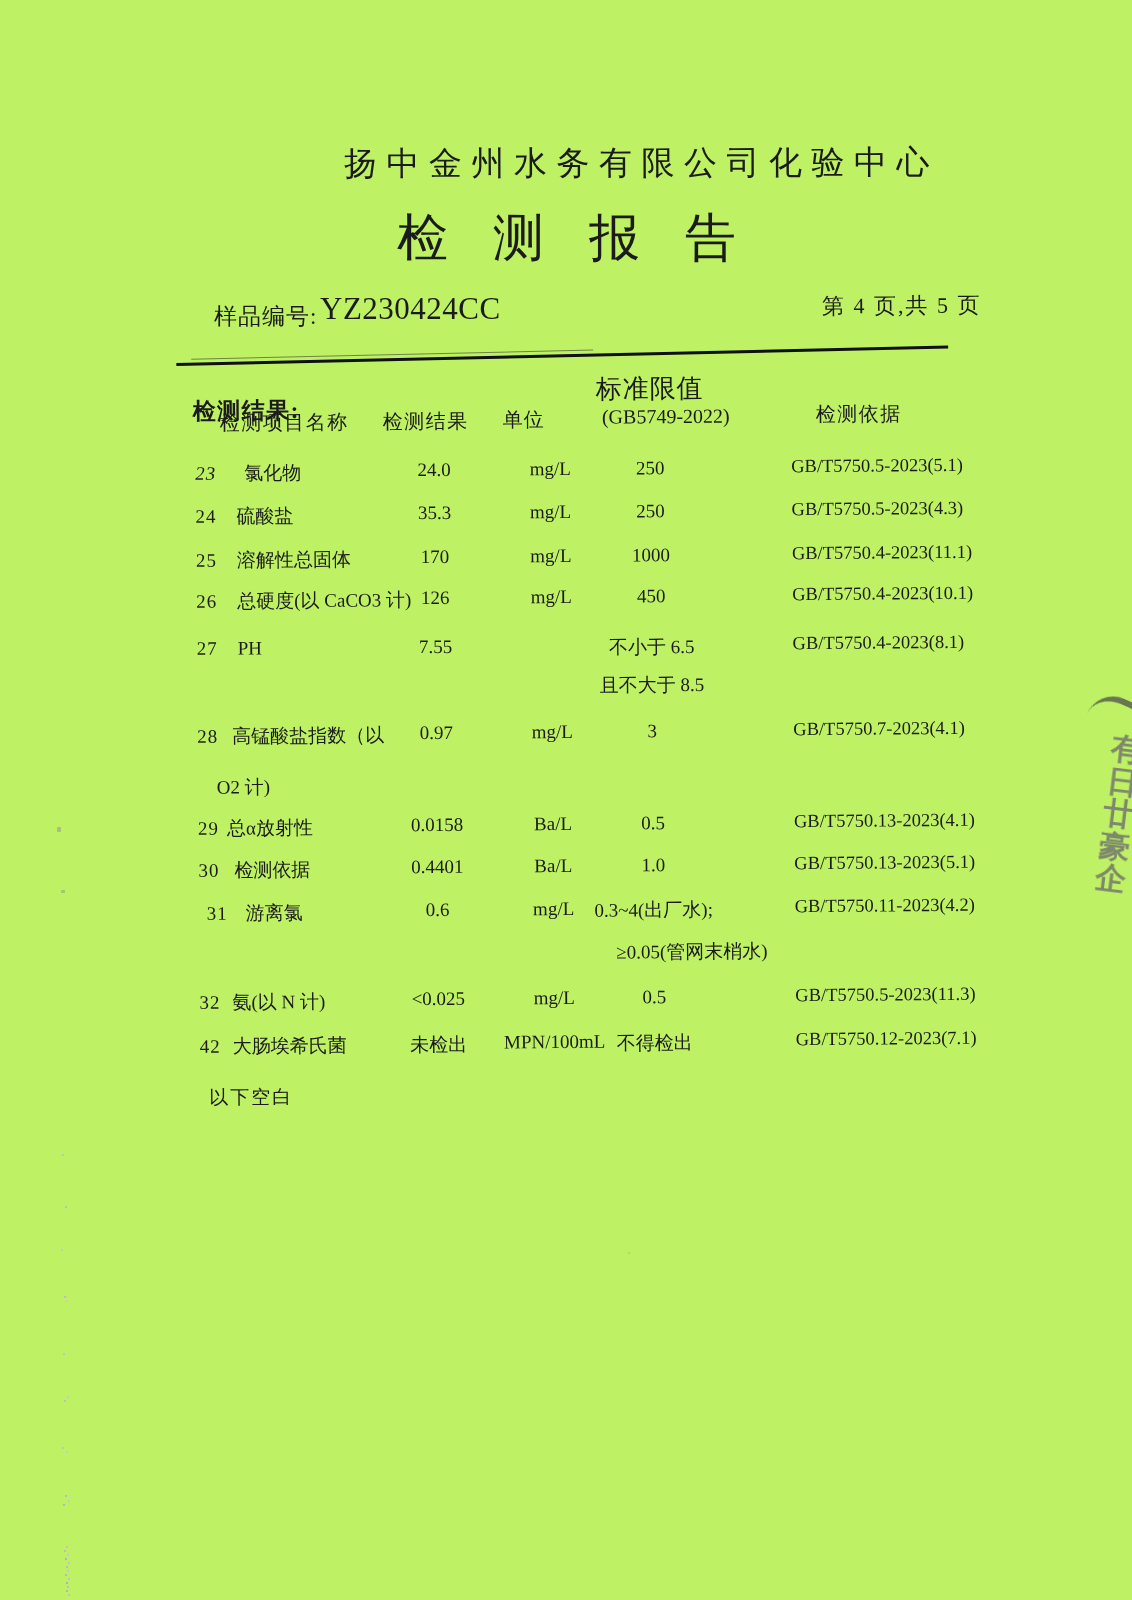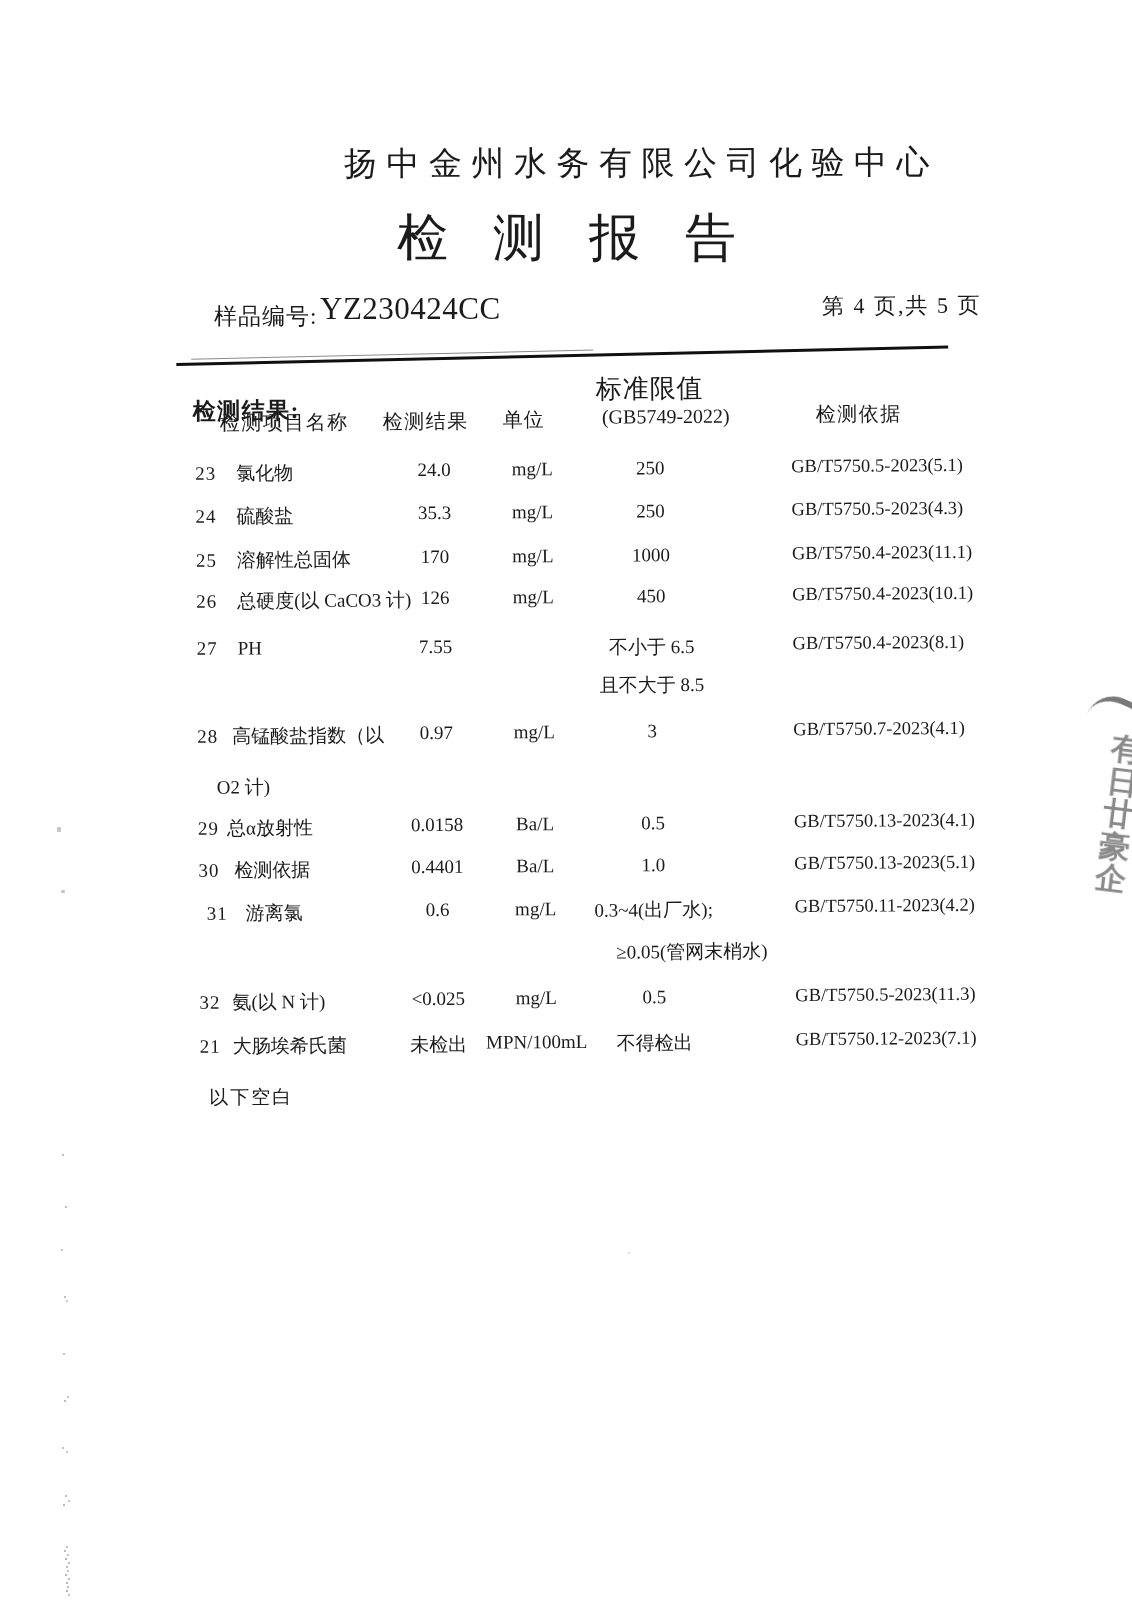--- a/index.html
+++ b/index.html
@@ -1,18 +1,18 @@
 <!DOCTYPE html>
 <html><head>
 <meta charset="utf-8">
 <style>
   html,body{margin:0;padding:0;background:#8a8a8a;}
   .page{
     position:relative;width:1132px;height:1600px;margin:0 auto;
-    background:#ffffff;overflow:hidden;
+    background:#bef264;overflow:hidden;
     font-family:"Liberation Serif","DejaVu Serif",serif;
     color:#1b1b1b;
   }
   .abs{position:absolute;white-space:nowrap;}
 
   
   .org-title{left:344px;top:141px;font-size:33px;letter-spacing:9.5px;font-weight:400;transform:rotate(-0.15deg);}
   .doc-title{left:397px;top:204px;font-size:51px;letter-spacing:45px;font-weight:400;}
   .sample-label{left:214px;top:301px;font-size:23px;letter-spacing:1px;}
   .sample-no{left:320px;top:291px;font-size:31px;letter-spacing:0.5px;}
@@ -33,21 +33,21 @@
   .h-unit{left:526px;top:406px;font-size:20px;transform:translateX(-50%);letter-spacing:1px;}
   .h-limit2{left:668px;top:406px;font-size:20px;transform:translateX(-50%);}
   .h-basis{left:861px;top:403px;font-size:20px;transform:translateX(-50%);letter-spacing:1.5px;}
 
   
   .row-line{position:absolute;left:0;width:1132px;height:28px;}
   .cell{position:absolute;white-space:nowrap;font-size:19px;}
   .cell-item{left:197px;}
   .cell-item .num{display:inline-block;min-width:29px;letter-spacing:1px;}
   .cell-result{left:436px;transform:translateX(-50%);}
-  .cell-unit{left:534px;transform:translateX(-50%);}
+  .cell-unit{left:552px;transform:translateX(-50%);}
   .cell-limit{left:652px;transform:translateX(-50%);}
   .cell-basis{left:793px;font-size:18.5px;}
   .cont{position:absolute;white-space:nowrap;font-size:19px;}
   .footer-note{left:206px;top:1082px;font-size:19px;letter-spacing:2px;}
 
   
   .edge-arc{position:absolute;left:1084px;top:698px;width:64px;height:52px;
     border-top:6px solid #4d4d4d;border-radius:50% / 58%;
     transform:rotate(24deg);opacity:.75;filter:blur(.7px);}
   .edge-chars{position:absolute;left:1103px;top:734px;width:40px;
@@ -84,21 +84,21 @@
     <div class="abs section-label">检测结果:</div>
     <div class="abs h-limit1">标准限值</div>
     <div class="abs h-item">检测项目名称</div>
     <div class="abs h-result">检测结果</div>
     <div class="abs h-unit">单位</div>
     <div class="abs h-limit2">(GB5749-2022)</div>
     <div class="abs h-basis">检测依据</div>
 
     <div id="rows-host">
         <div class="row-line" style="top: 458px;">
-          <div class="cell cell-item"><span class="num" style="margin-right: 12px;">23</span><span>氯化物</span></div>
+          <div class="cell cell-item"><span class="num" style="margin-right: 20px; font-style: italic;">23</span><span>氯化物</span></div>
           <div class="cell cell-result">24.0</div>
           <div class="cell cell-unit">mg/L</div>
           <div class="cell cell-limit">250</div>
           <div class="cell cell-basis">GB/T5750.5-2023(5.1)</div>
         </div>
         <div class="row-line" style="top: 501px;">
           <div class="cell cell-item"><span class="num" style="margin-right: 12px;">24</span><span>硫酸盐</span></div>
           <div class="cell cell-result">35.3</div>
           <div class="cell cell-unit">mg/L</div>
           <div class="cell cell-limit">250</div>
@@ -156,21 +156,21 @@
         </div>
         <div class="cont" style="left: 690px; top: 940px; transform: translateX(-50%);">≥0.05(管网末梢水)</div>
         <div class="row-line" style="top: 987px;">
           <div class="cell cell-item"><span class="num" style="margin-right: 4px;">32</span><span>氨(以 N 计)</span></div>
           <div class="cell cell-result">&lt;0.025</div>
           <div class="cell cell-unit">mg/L</div>
           <div class="cell cell-limit">0.5</div>
           <div class="cell cell-basis">GB/T5750.5-2023(11.3)</div>
         </div>
         <div class="row-line" style="top: 1031px;">
-          <div class="cell cell-item"><span class="num" style="margin-right: 4px;">21</span><span>大肠埃希氏菌</span></div>
+          <div class="cell cell-item"><span class="num" style="margin-right: 4px;">42</span><span>大肠埃希氏菌</span></div>
           <div class="cell cell-result">未检出</div>
           <div class="cell cell-unit">MPN/100mL</div>
           <div class="cell cell-limit">不得检出</div>
           <div class="cell cell-basis">GB/T5750.12-2023(7.1)</div>
         </div>
       </div>
 
     <div class="abs footer-note">以下空白</div>
   </div>
 

